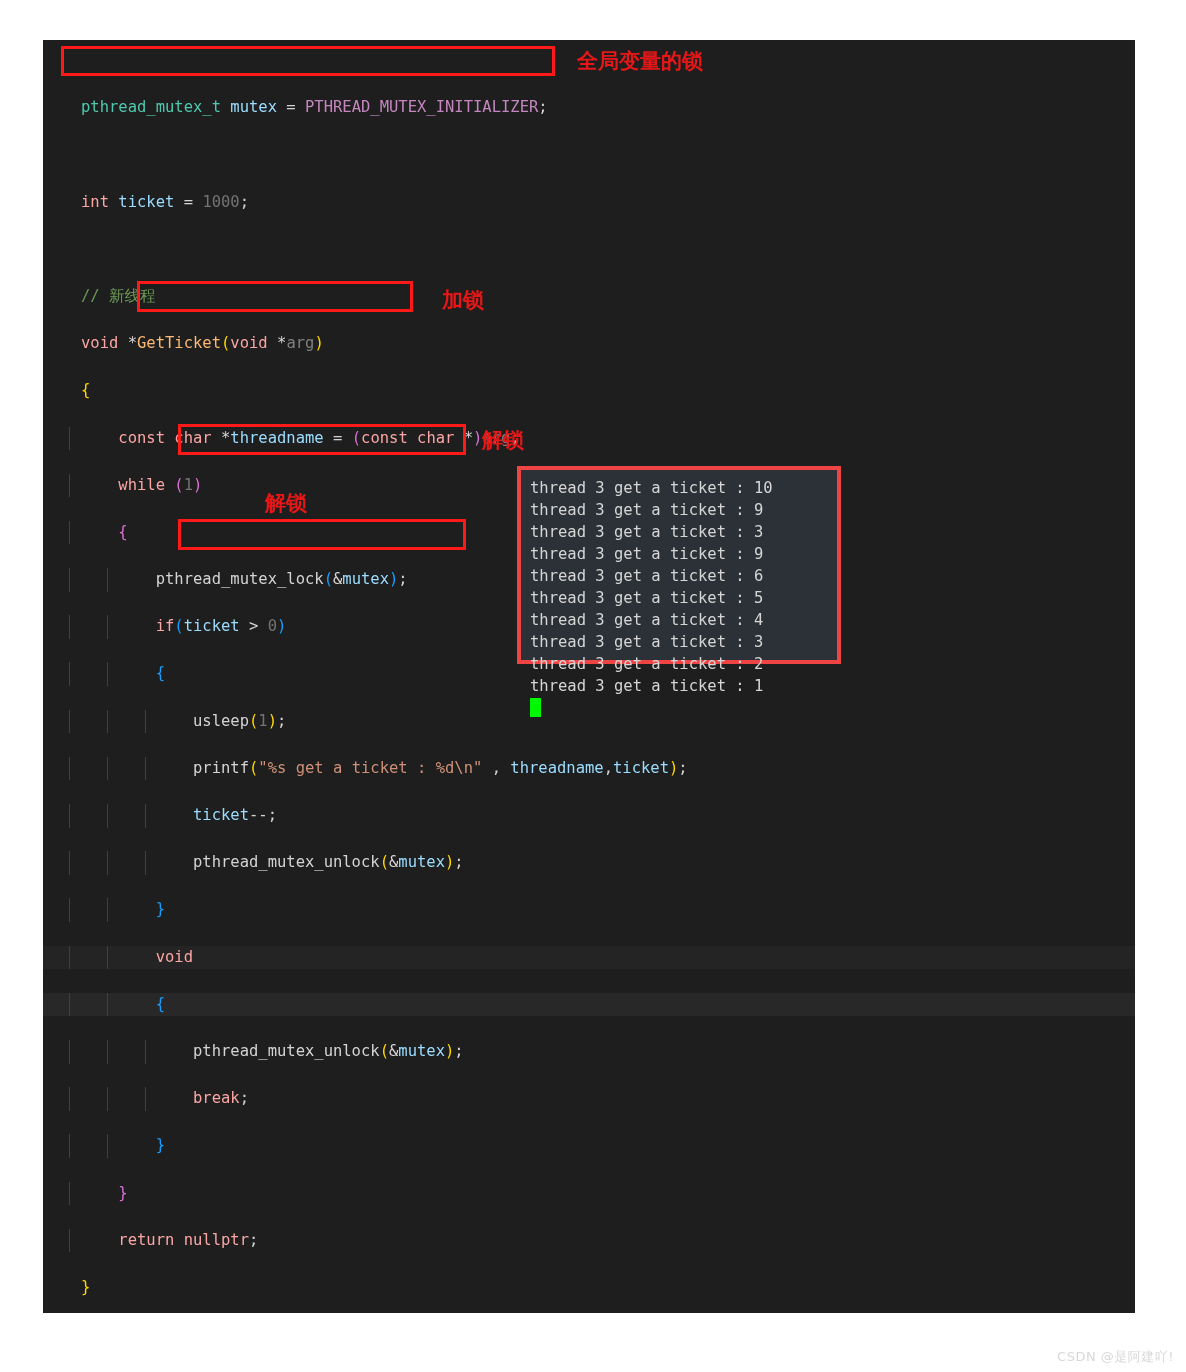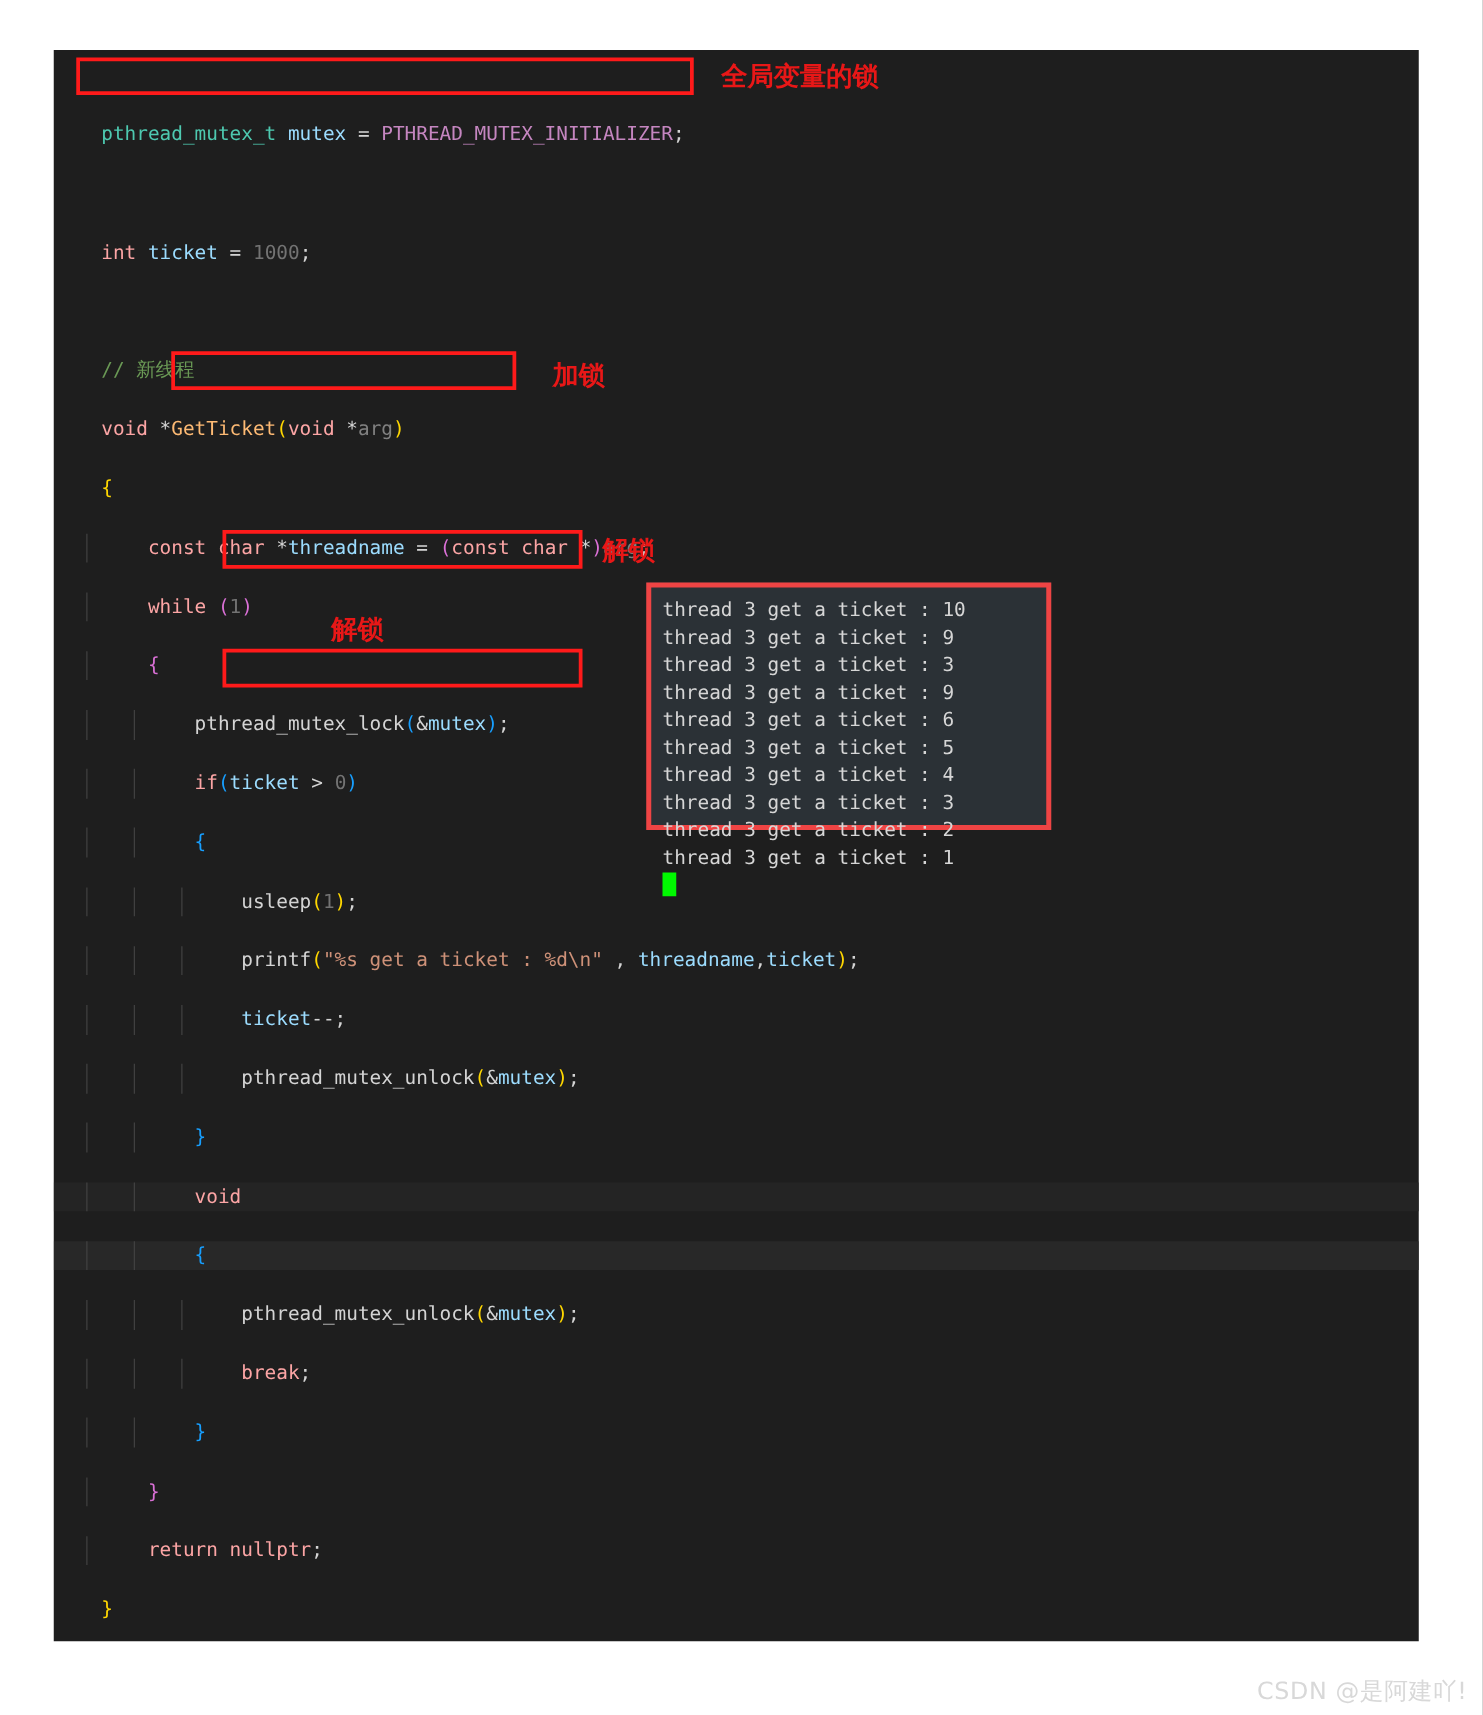--- a/index.html
+++ b/index.html
@@ -101,21 +101,21 @@
     background: #00f900;
     margin-top: 1px;
   }
 
   
   #wm {
     position: absolute;
     right: 12px; bottom: 6px;
     color: #d8d8d8;
     font-family: "DejaVu Sans", sans-serif;
-    font-size: 19px;
+    font-size: 13px;
     letter-spacing: 0.5px;
     white-space: nowrap;
     margin-top: 47px;
   }
 </style>
 </head>
 <body>
 
 <div id="page">
 

